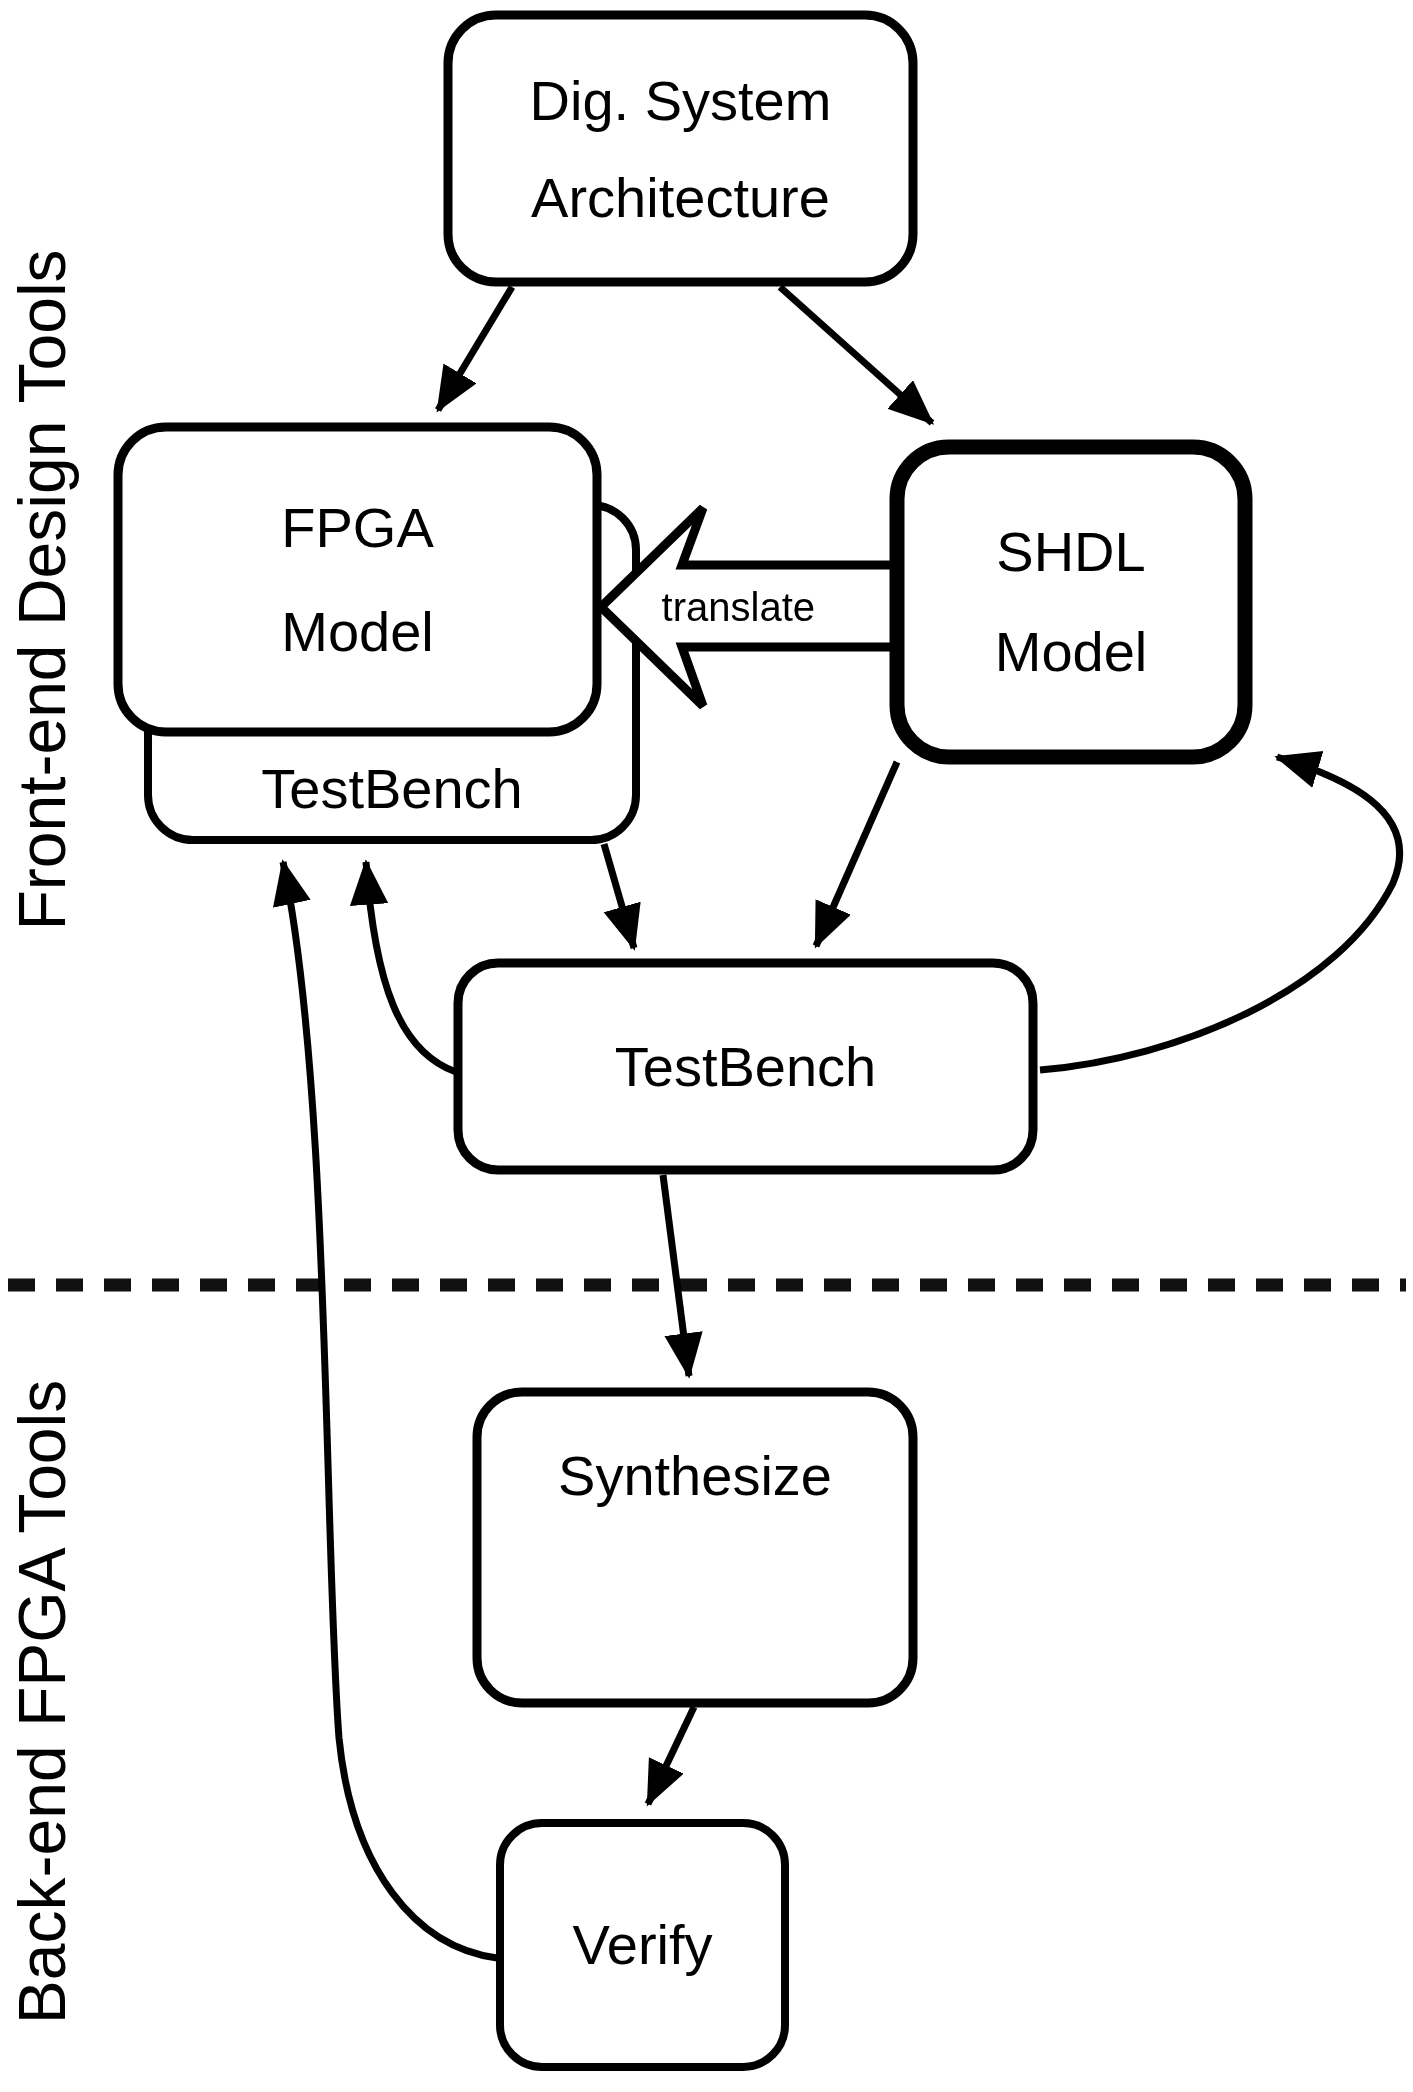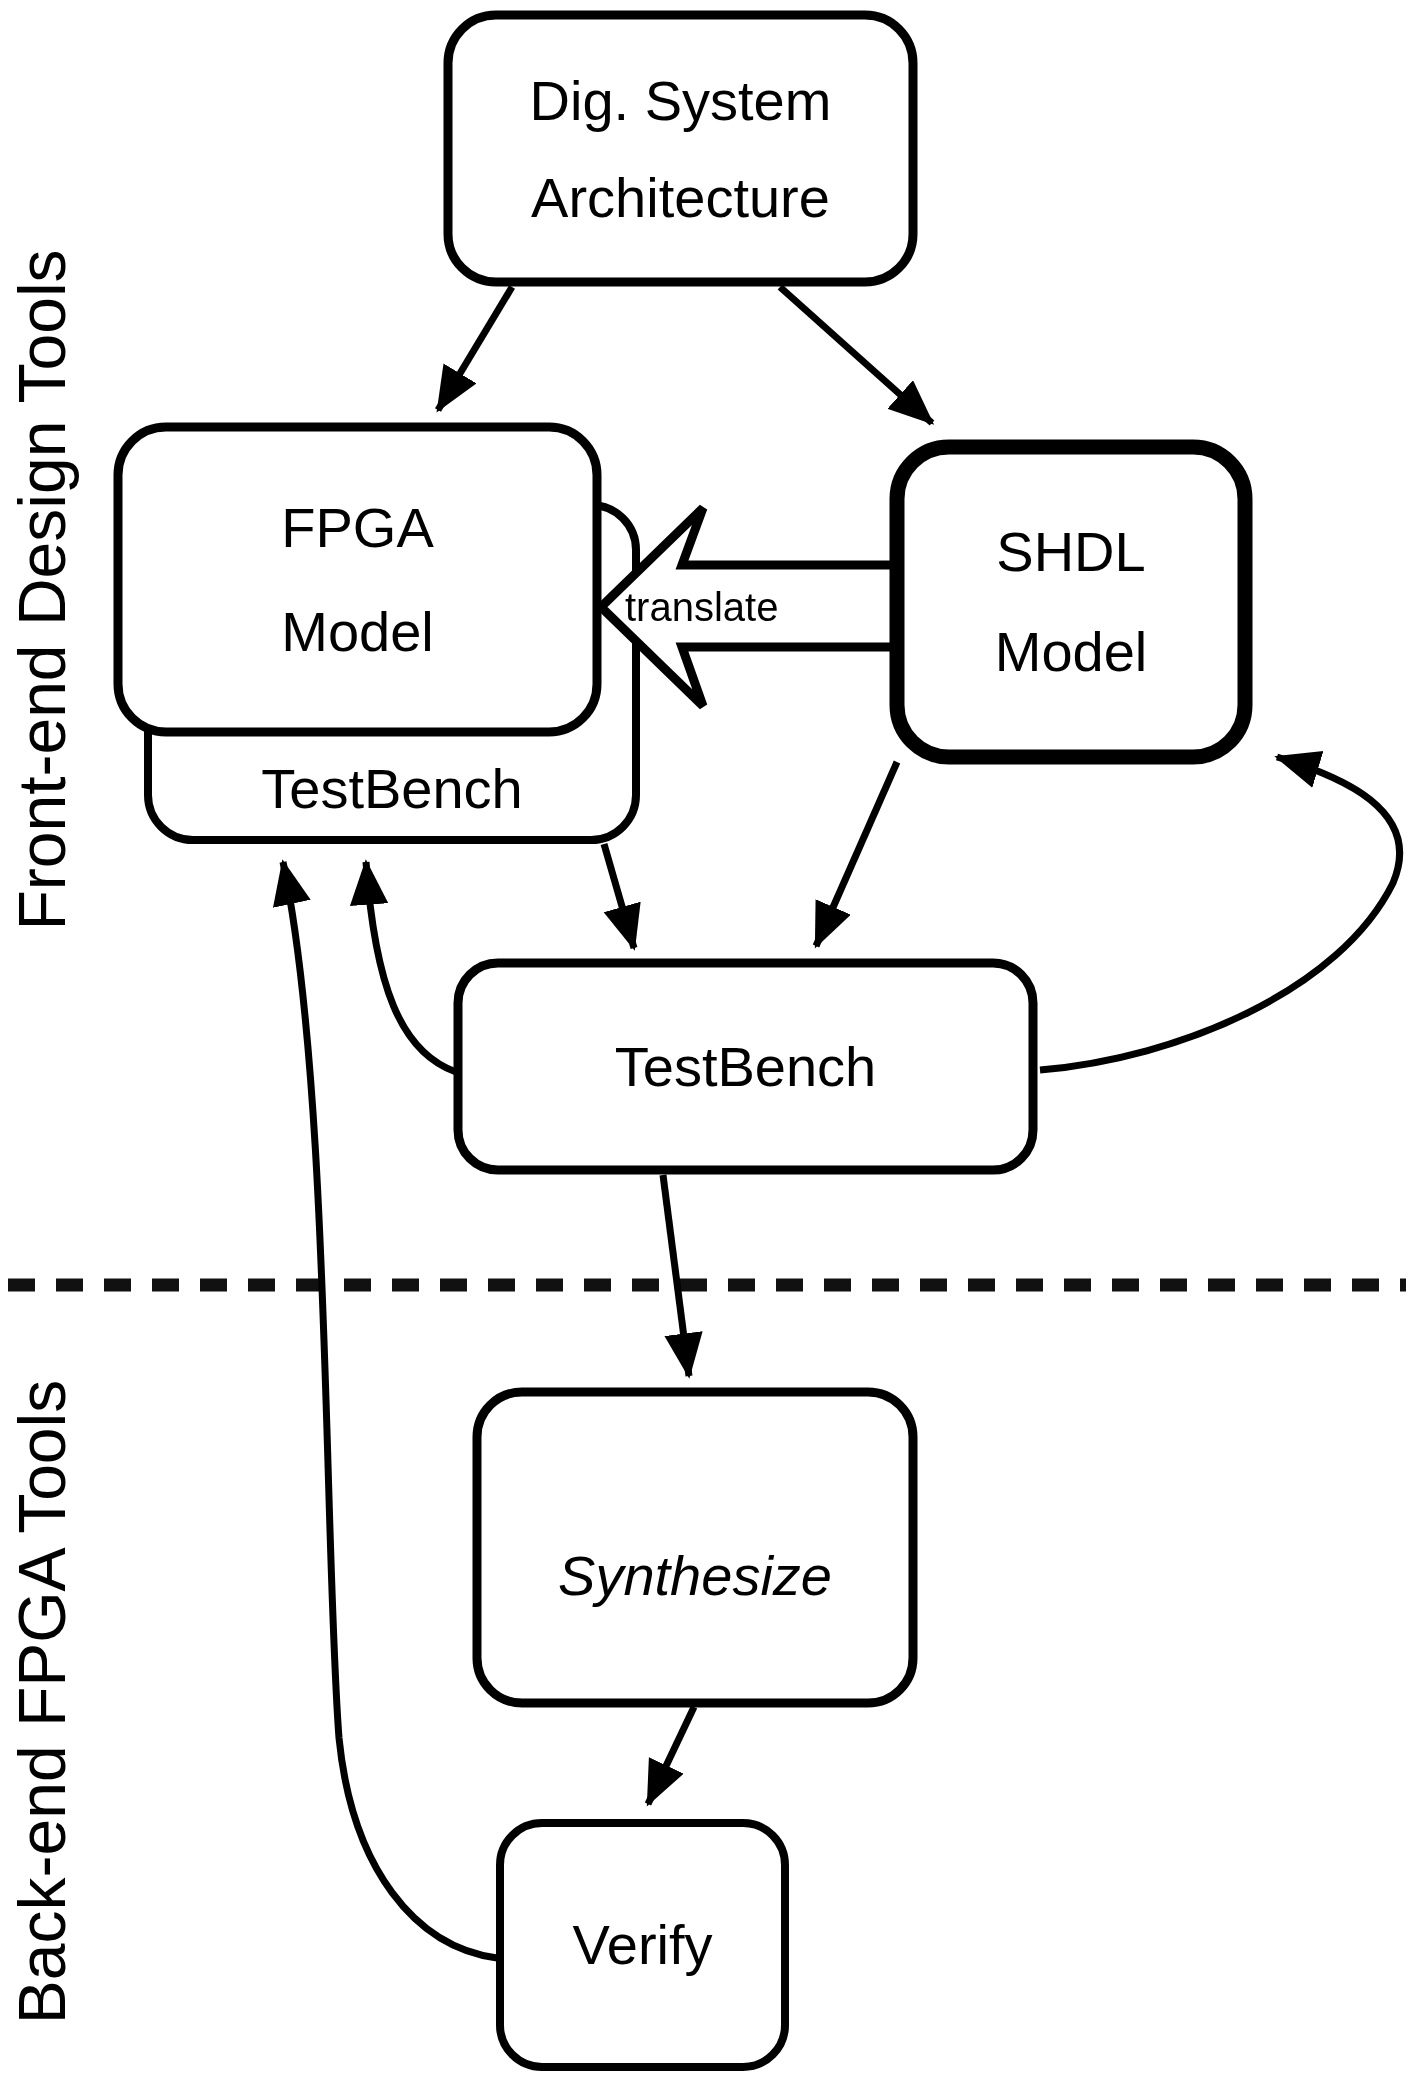--- a/index.html
+++ b/index.html
@@ -22,21 +22,21 @@
     pointer-events:none;
   }
   .label span{display:block;line-height:100px;}
   .lh104 span{line-height:104px;}
   .lh97 span{line-height:97px;}
   .lh106 span{line-height:106px;}
   .translate-label{
     position:absolute;
     font-size:40px;
     line-height:48px;
-    text-align:left;
+    text-align:right;
     pointer-events:none;
   }
   .vlabel{
     position:absolute;
     transform:translate(-50%,-50%) rotate(-90deg);
     white-space:nowrap;
     font-size:66px;
     pointer-events:none;
   }
 </style>
@@ -101,21 +101,21 @@
 
   <div class="label" style="left:897px; top:447px; width:348px; height:310px;">
     <span>SHDL</span>
     <span>Model</span>
   </div>
 
   <div class="label" style="left:458px; top:963px; width:575px; height:207px;">
     <span>TestBench</span>
   </div>
 
-  <div class="label lh106" style="left:477px; top:1420px; width:436px; height:311px;font-style:italic;">
+  <div class="label lh106" style="left:477px; top:1320px; width:436px; height:311px;">
     <span>Synthesize</span>
   </div>
 
   <div class="label" style="left:500px; top:1823px; width:285px; height:244px;">
     <span>Verify</span>
   </div>
 
   <div class="translate-label" style="left:625px; top:583px; width:190px; height:48px;">translate</div>
 
 </div>

